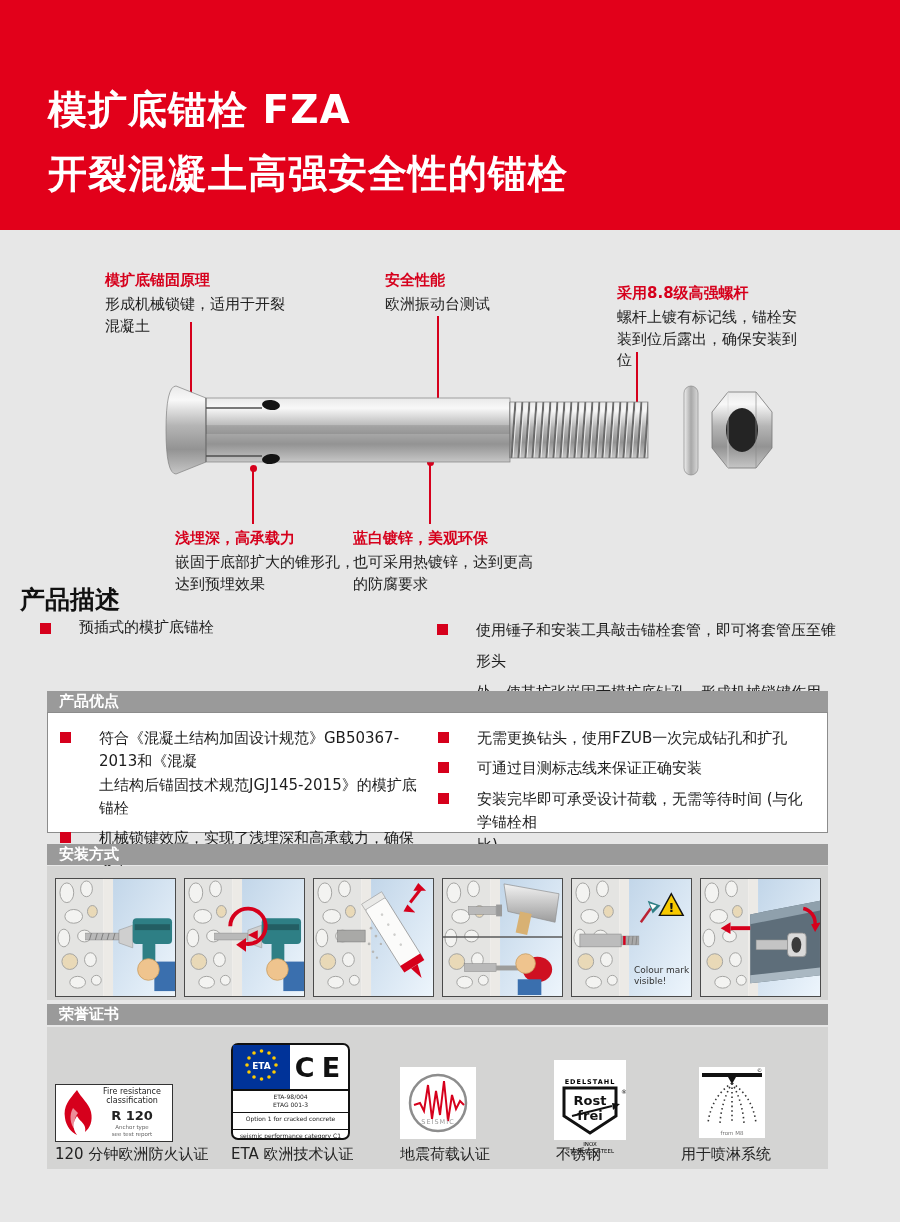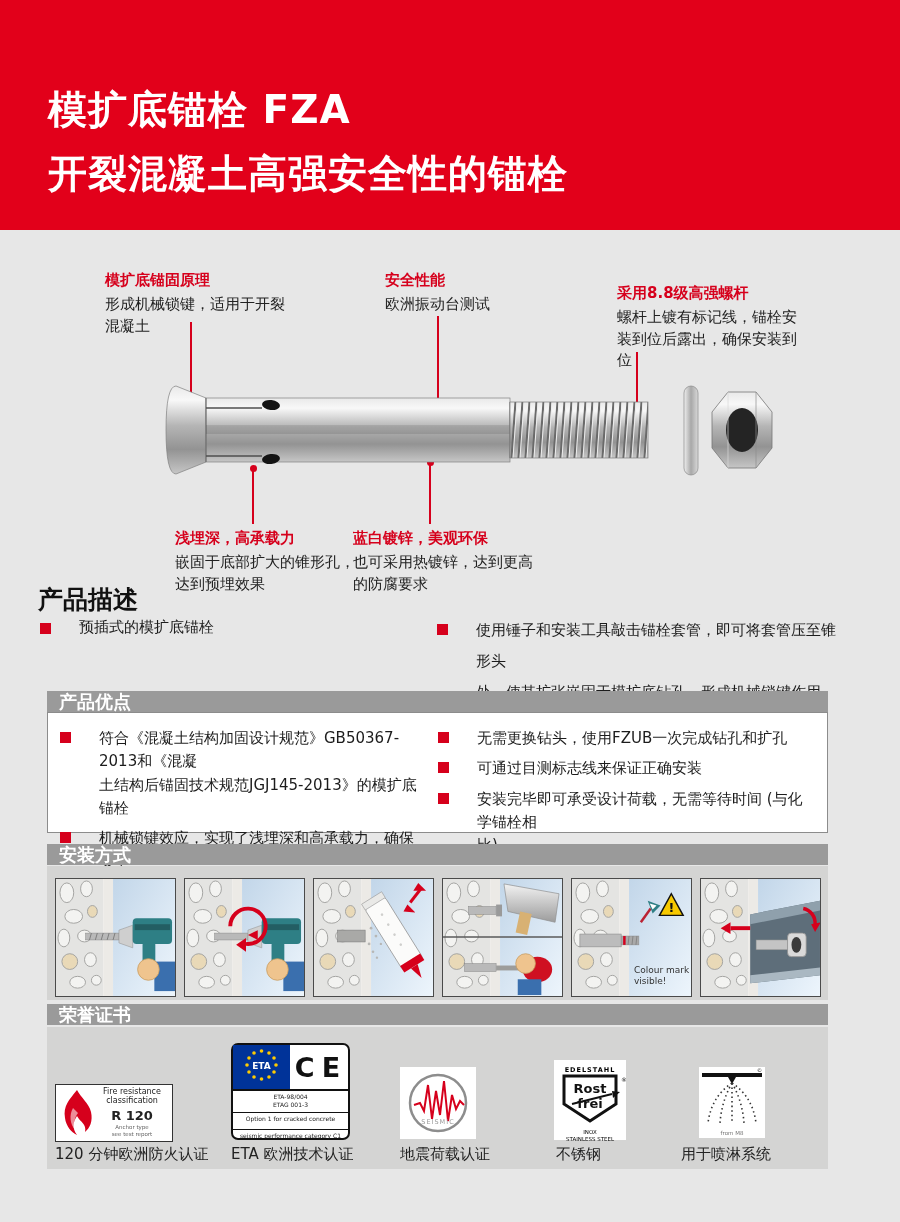--- a/index.html
+++ b/index.html
@@ -10,26 +10,26 @@
   #header{position:absolute;left:0;top:0;width:900px;height:230px;background:#e2001a;}
   .htitle{position:absolute;left:48px;color:#fff;font-weight:bold;font-size:39px;letter-spacing:1px;white-space:nowrap;}
   
   .callout{position:absolute;font-size:15px;line-height:1.45;color:#222;}
   .callout .ct{color:#d6001c;font-weight:bold;margin-bottom:2px;}
   .callout .cb{white-space:pre-line;}
   .cline{position:absolute;width:2px;background:#d6001c;}
   .cdot{position:absolute;width:7px;height:7px;border-radius:50%;background:#d6001c;left:-2.5px;}
   .carrow{position:absolute;left:-4px;bottom:-7px;width:0;height:0;border-left:5px solid transparent;border-right:5px solid transparent;border-top:8px solid #d6001c;}
   
-  #desc-heading{position:absolute;left:38px;top:583px;font-size:25px;font-weight:bold;color:#111;}
+  #desc-heading{position:absolute;left:20px;top:583px;font-size:25px;font-weight:bold;color:#111;}
   .brow{display:flex;gap:28px;font-size:15px;color:#1c1c1c;}
   .sq{flex:none;width:11px;height:11px;background:#d6001c;margin-top:5px;}
   .btext{white-space:pre-line;}
   
-  .bar{position:absolute;left:47px;width:781px;height:21px;background:#9a9a9a;color:#fff;font-size:18px;font-weight:bold;line-height:21px;padding-left:12px;box-sizing:border-box;}
+  .bar{position:absolute;left:47px;width:781px;height:21px;background:#9a9a9a;color:#fff;font-size:15px;font-weight:bold;line-height:21px;padding-left:12px;box-sizing:border-box;}
   .panel{position:absolute;left:47px;width:781px;background:#d4d4d3;}
   #adv-box{position:absolute;left:47px;top:712px;width:779px;height:119px;background:#fff;border:1px solid #8c8c8c;box-sizing:content-box;}
   .adv-col{position:absolute;top:14px;}
   .adv-col .brow{margin-bottom:7px;line-height:1.55;}
   
   .tile{position:absolute;top:12px;width:121px;height:119px;background:#fff;border:1px solid #4a4a4a;box-sizing:border-box;}
   .tile svg{display:block;width:119px;height:117px;}
   .colour-note{position:absolute;left:62px;top:86px;font-size:9px;line-height:1.25;color:#333;white-space:pre-line;}
   
   .cert-cap{position:absolute;font-size:15px;color:#222;white-space:nowrap;}
@@ -38,21 +38,21 @@
   .fire-txt{flex:1;text-align:center;color:#222;}
   .fire-s{font-size:8px;line-height:1.2;}
   .fire-r{font-size:13px;font-weight:bold;margin:2px 0 1px;}
   .fire-n{font-size:5.5px;color:#666;line-height:1.3;}
   #cert-eta{border:2px solid #111;}
   .eta-top{display:flex;height:44px;border-bottom:2px solid #111;}
   .eta-blue{width:57px;background:#039;position:relative;}
   .eta-ce{flex:1;display:flex;align-items:center;justify-content:center;font-size:27px;font-weight:bold;letter-spacing:7px;color:#111;padding-left:4px;}
   .eta-row{border-bottom:1px solid #111;text-align:center;font-size:6px;color:#222;line-height:1.35;padding:2px 1px;}
   .eta-row:last-child{border-bottom:none;}
-  .rf-top{font-size:6.5px;font-weight:bold;text-align:center;letter-spacing:1px;margin-top:6px;}
+  .rf-top{font-size:6.5px;font-weight:bold;text-align:center;letter-spacing:1px;margin-top:18px;}
   .rf-bot{font-size:5.5px;text-align:center;line-height:1.3;margin-top:1px;}
   .spr-note{position:absolute;left:0;right:0;bottom:2px;text-align:center;font-size:5.5px;color:#777;}
 </style>
 </head>
 <body>
 
 <div id="page">
 
   <svg width="0" height="0" style="position:absolute" aria-hidden="true">
     <defs>
@@ -183,21 +183,21 @@
   </div>
 
   <div class="bar" style="top:691px;">
     <span>产品优点</span>
   </div>
   <div id="adv-box">
     <div class="adv-col" style="left:12px;width:365px;">
       <div class="brow">
           <span class="sq"></span>
           <span class="btext">符合《混凝土结构加固设计规范》GB50367-2013和《混凝
-土结构后锚固技术规范JGJ145-2013》的模扩底锚栓</span>
+土结构后锚固技术规范JGJ145-2015》的模扩底锚栓</span>
         </div>
       <div class="brow">
           <span class="sq"></span>
           <span class="btext">机械锁键效应，实现了浅埋深和高承载力，确保安全</span>
         </div>
       <div class="brow">
           <span class="sq"></span>
           <span class="btext">几乎无膨胀力，特别适用于边间距受限的锚固</span>
         </div>
     </div>

